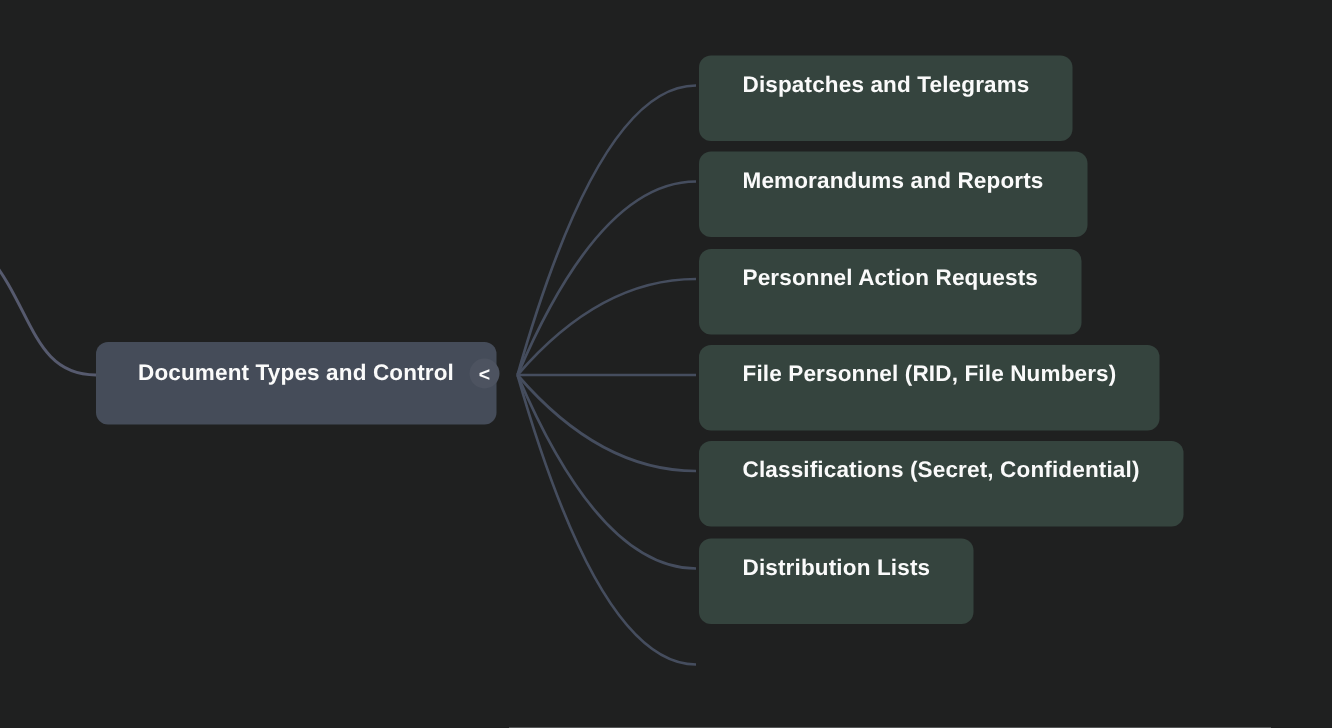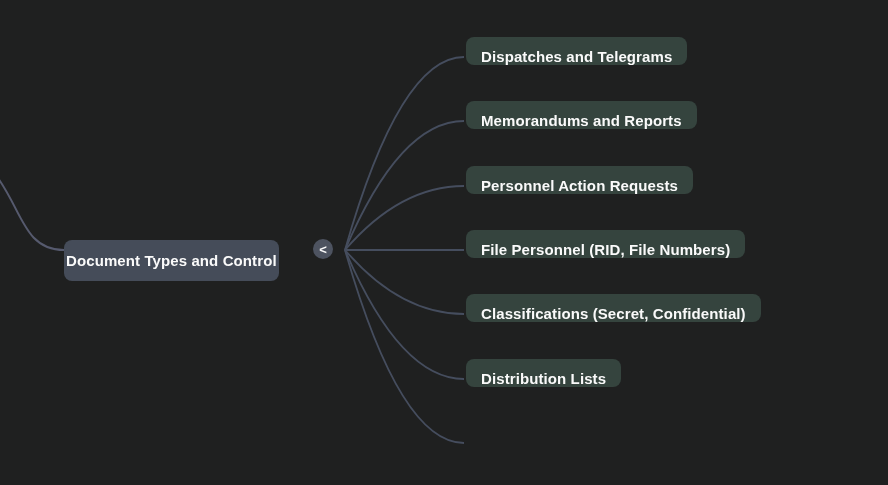--- a/index.html
+++ b/index.html
@@ -21,36 +21,36 @@
     stroke: var(--link, #454d5e);
     stroke-width: 1.8;
   }
   .links path.parent-link {
     stroke: var(--parent-link, #565a6e);
     stroke-width: 2;
   }
   .node {
     position: absolute;
     box-sizing: border-box;
-    height: 28px;
+    height: 57px;
     line-height: 40px;
-    padding: 0 15px;
+    padding: 0 29px;
     border-radius: 8px;
     font-size: 15px;
     font-weight: 600;
     color: var(--text, #fafafa);
     white-space: nowrap;
     letter-spacing: 0.1px;
   }
   .node.root {
     left: 64px;
-    top: 240px;
-    height: 41px;
+    top: 228px;
+    height: 55px;
     line-height: 41px;
-    padding: 0 2px;
+    padding: 0 28px;
     background: var(--root-bg, #454c59);
   }
   .node.child {
     left: 466px;
     background: var(--child-bg, #35443e);
   }
   .toggle {
     position: absolute;
     left: 313px;
     top: 239px;

